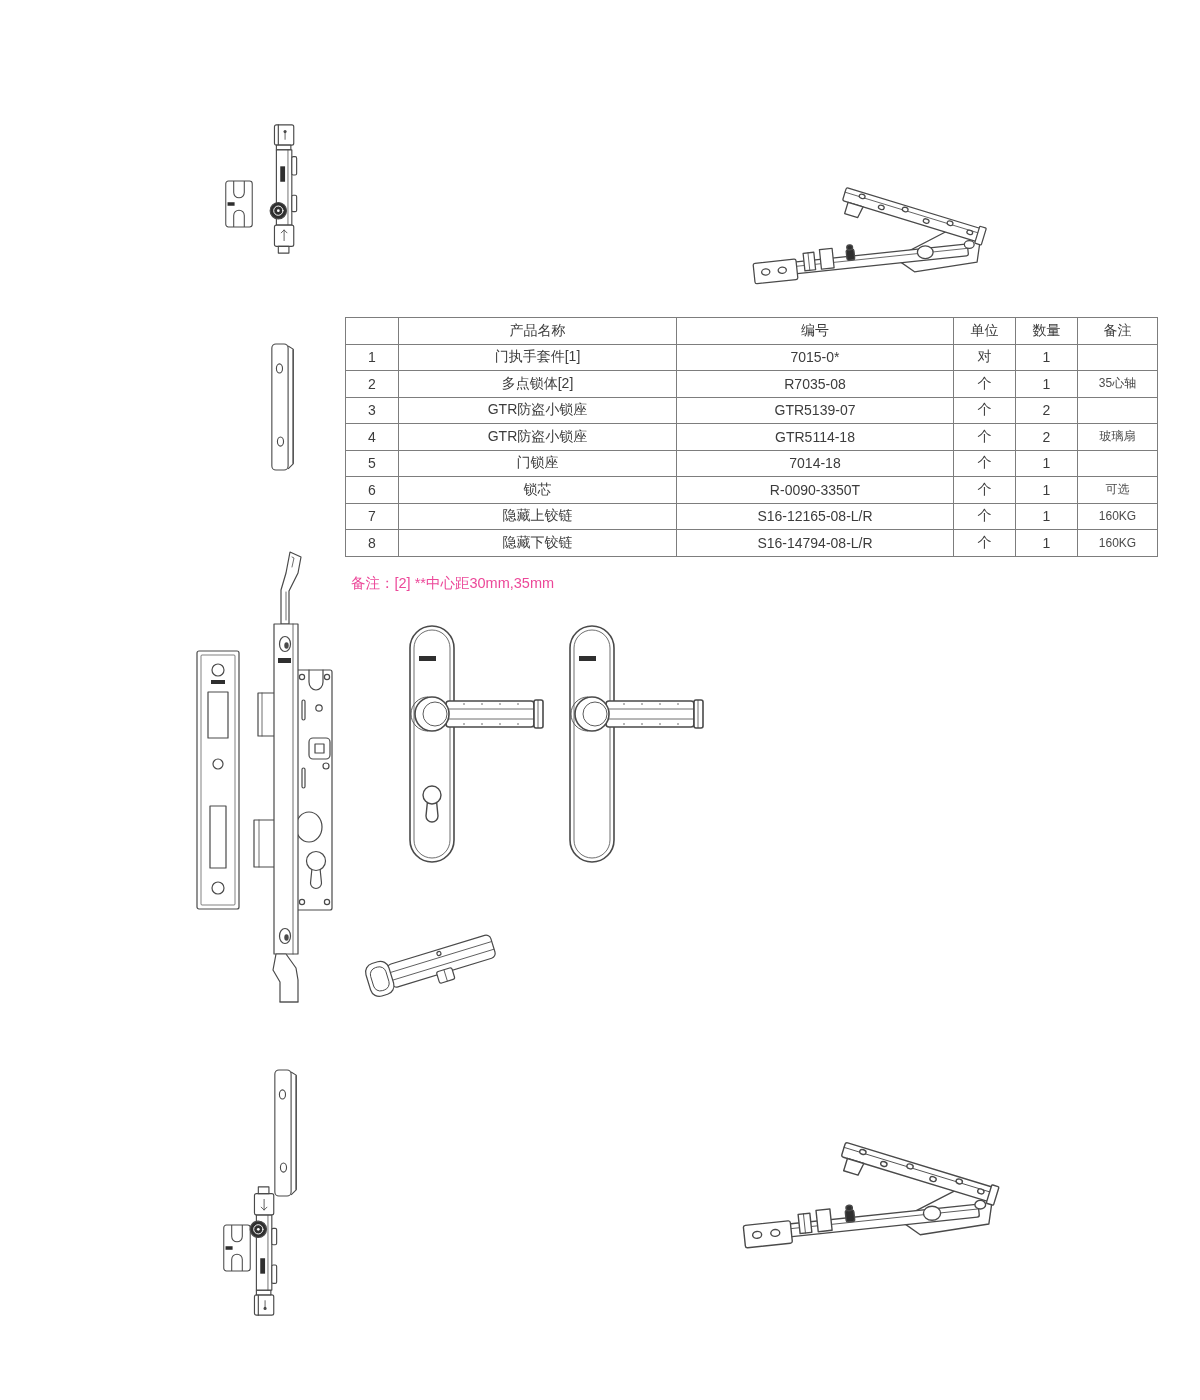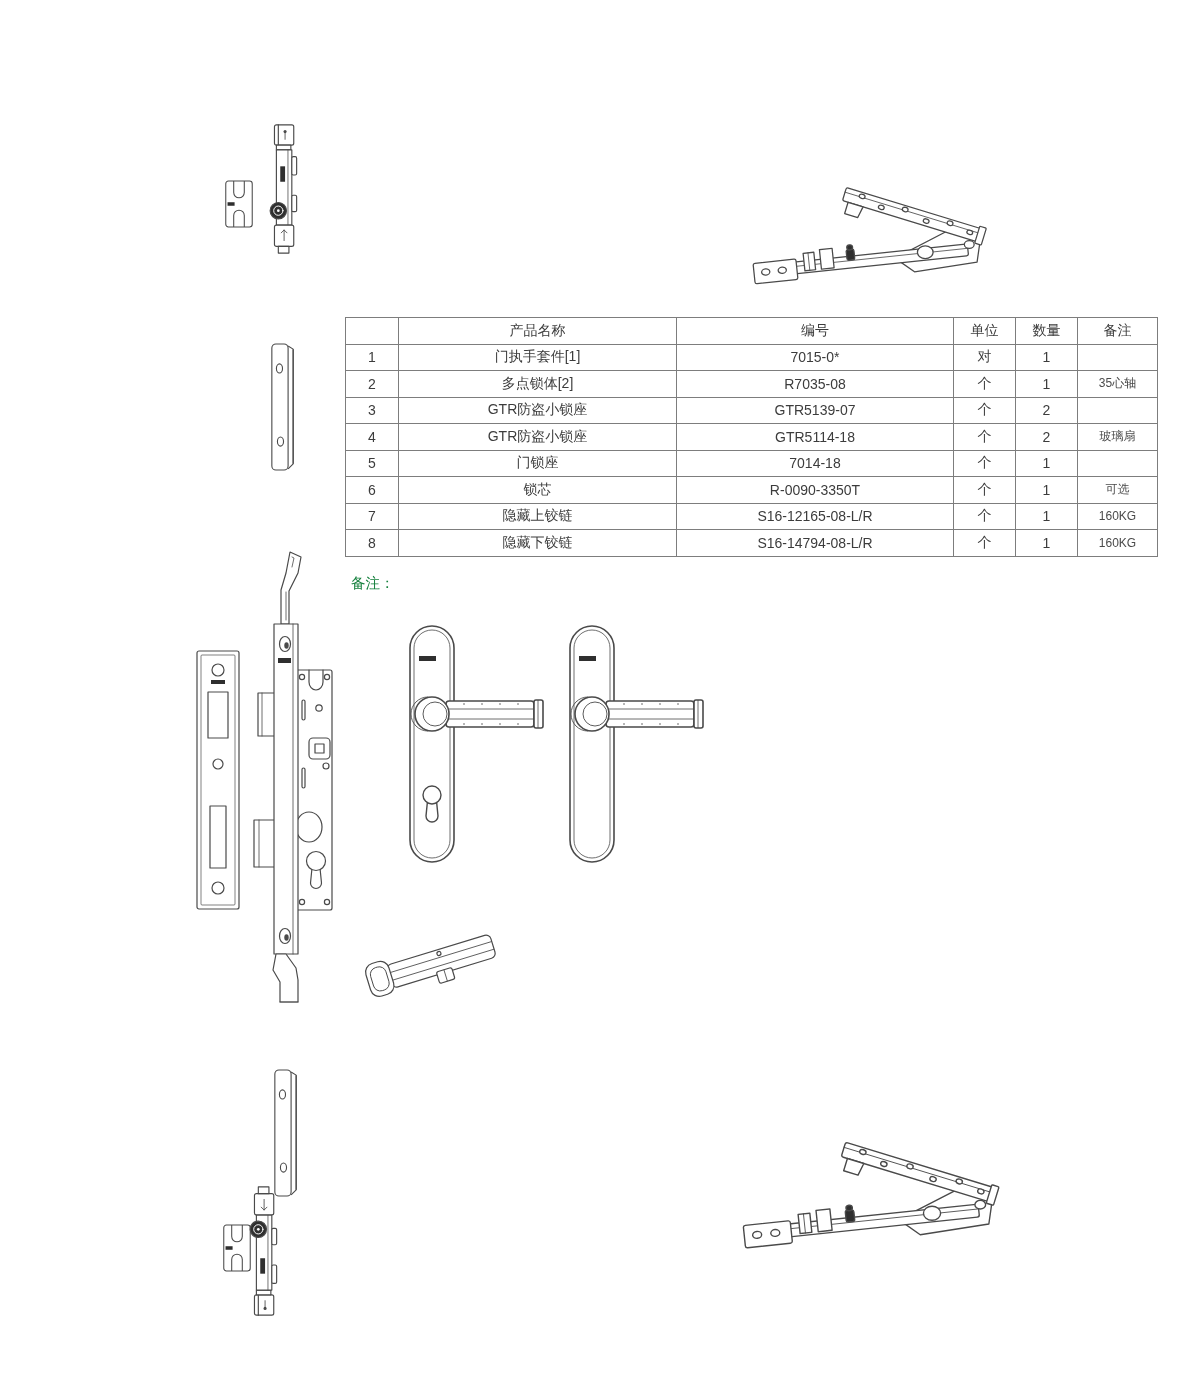--- a/index.html
+++ b/index.html
@@ -17,21 +17,21 @@
   table.parts th,table.parts td{
     border:1px solid #7d7d7d;height:25.5px;padding:0 2px;
     text-align:center;vertical-align:middle;
     font-size:14px;font-weight:normal;color:#3c3c3c;
     white-space:nowrap;overflow:hidden;
   }
   table.parts td.remark{font-size:12px;color:#4a4a4a;}
   
   .notes{
     position:absolute;left:351px;top:571px;
-    font-size:14.5px;line-height:25px;color:#15803d;
+    font-size:14.5px;line-height:25px;color:#ec4899;
     display:flex;flex-direction:row;
   }
   .notes .lbl{white-space:nowrap;}
   .notes .lines div{white-space:nowrap;}
 </style>
 </head>
 <body>
 
 <div class="canvas">
 
@@ -230,20 +230,21 @@
       <td>个</td>
       <td>1</td>
       <td class="remark">160KG</td>
     </tr>
   </tbody>
     </table>
 
   <div class="notes">
     <span class="lbl">备注：</span>
     <div class="lines">
+      <div>[2] **中心距30mm,35mm</div>
     </div>
   </div>
 
   <svg class="abs" style="left:192px;top:648px;" width="52" height="268" viewBox="0 0 52 268">
     <g stroke="#4a4a4a" stroke-width="1.2" fill="#ffffff" stroke-linejoin="round">
       <rect x="5" y="3" width="42" height="258" rx="2"></rect>
       <rect x="9" y="7" width="34" height="250" rx="1" stroke-width="0.7"></rect>
       <circle cx="26" cy="22" r="6"></circle>
       <rect x="19" y="32" width="14" height="4" fill="#2f2f2f" stroke="none"></rect>
       <rect x="16" y="44" width="20" height="46"></rect>

